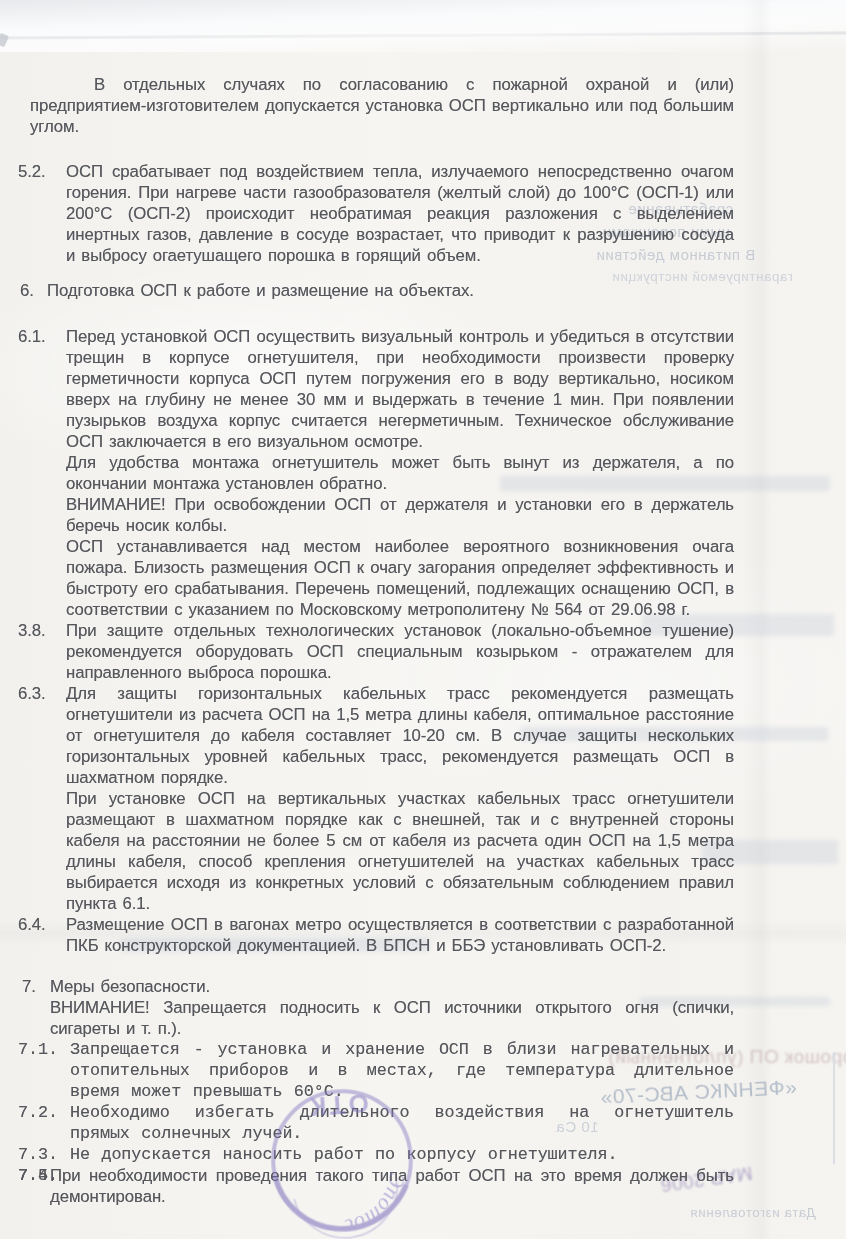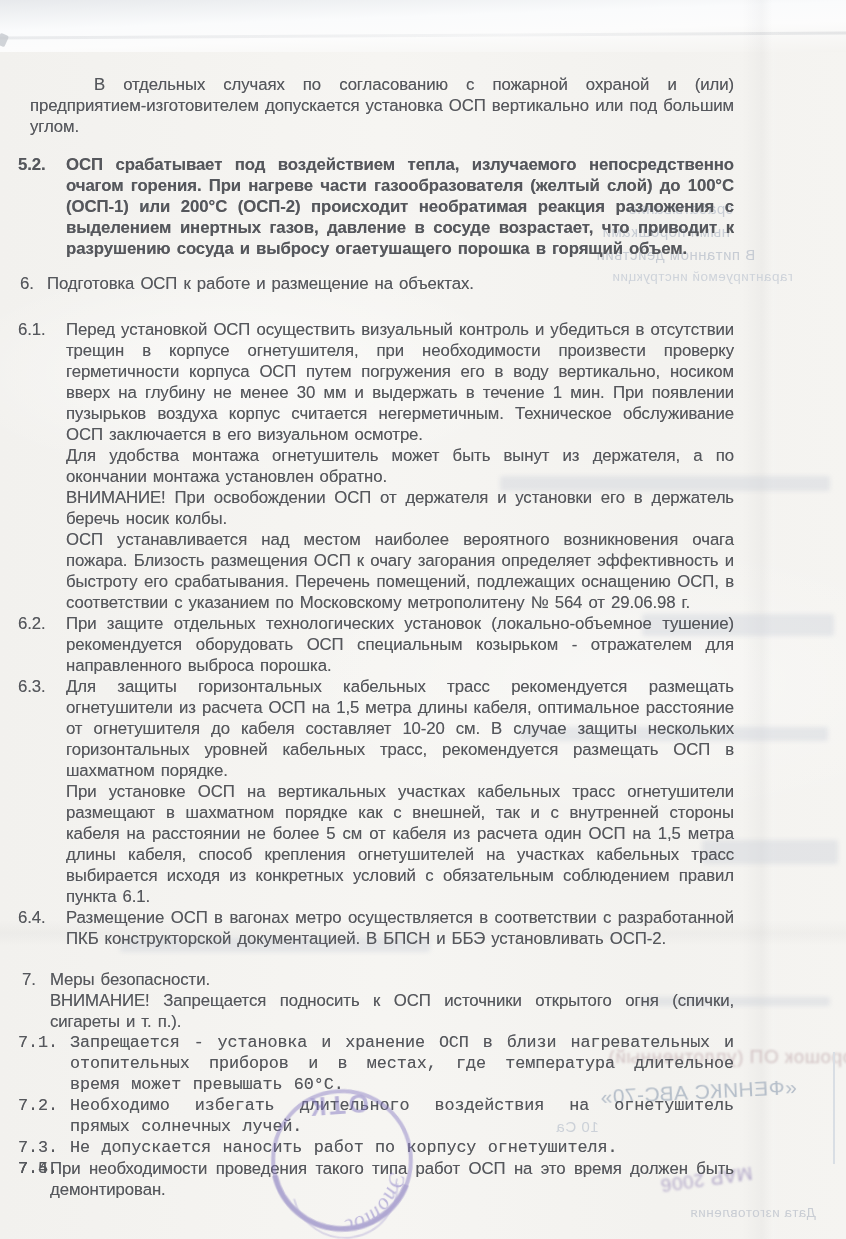--- a/index.html
+++ b/index.html
@@ -47,21 +47,21 @@
   }
   .it{position:relative;margin:0;padding:0 24px 0 66px;text-align:justify;}
   .it .num{position:absolute;left:18px;top:0;}
   .intro{padding-left:30px;text-indent:64px;}
   .hd6{padding-left:47px;} .hd6 .num{left:20px;}
   .hd7{padding-left:50px;} .hd7 .num{left:22px;}
   .sub{padding-left:66px;}
   .sub7{padding-left:50px;}
   .sub70{padding-left:50px;}
   .n70{padding-left:70px;font-family:Liberation Mono, monospace;}
-  .mt8{margin-top:17px;font-weight:bold;} .mt14{margin-top:14px;} .mt25{margin-top:25px;} .mt20{margin-top:20px;}
+  .mt8{margin-top:24px;} .mt14{margin-top:14px;} .mt25{margin-top:25px;} .mt20{margin-top:20px;}
   
   .ghost{
     position:absolute;white-space:nowrap;
     transform:scaleX(-1);
     color:#c7ccd4;filter:blur(0.7px);
     font-size:15px;letter-spacing:0.5px;
   }
   .g-a{top:200px;left:628px;}
   .g-b{top:223px;left:602px;}
   .g-c{top:246px;left:596px;}
@@ -111,21 +111,21 @@
   <div class="ghost-vline"></div>
 
   <div class="doc">
     <p class="it intro"><span>В  отдельных  случаях  по  согласованию с пожарной охраной и (или) предприятием-изготовителем допускается установка ОСП вертикально или под большим углом.</span></p>
     <p class="it mt8"><span class="num">5.2.</span><span>ОСП  срабатывает  под  воздействием  тепла,  излучаемого непосредственно очагом горения.  При  нагреве  части газообразователя (желтый слой) до 100°С (ОСП-1) или 200°С  (ОСП-2)  происходит  необратимая  реакция  разложения  с  выделением инертных  газов, давление в сосуде возрастает, что приводит к разрушению сосуда и выбросу огаетушащего порошка в горящий объем.</span></p>
     <p class="it hd6 mt14"><span class="num">6.</span><span>Подготовка ОСП к работе и размещение на объектах.</span></p>
     <p class="it mt25"><span class="num">6.1.</span><span>Перед  установкой  ОСП  осуществить  визуальный  контроль  и  убедиться  в отсутствии  трещин  в  корпусе  огнетушителя,  при  необходимости  произвести проверку  герметичности  корпуса  ОСП  путем  погружения его  в воду вертикально, носиком  вверх  на  глубину  не менее 30 мм  и  выдержать  в  течение 1 мин.  При появлении  пузырьков  воздуха  корпус  считается  негерметичным.  Техническое обслуживание   ОСП  заключается  в его визуальном осмотре.</span></p>
     <p class="it sub"><span>Для  удобства  монтажа  огнетушитель  может  быть  вынут  из  держателя, а по окончании монтажа установлен обратно.</span></p>
     <p class="it sub"><span>ВНИМАНИЕ!  При  освобождении  ОСП  от  держателя и установки его в держатель беречь носик колбы.</span></p>
     <p class="it sub"><span>ОСП  устанавливается  над  местом  наиболее  вероятного  возникновения очага пожара. Близость размещения ОСП к очагу загорания определяет эффективность и быстроту его срабатывания. Перечень помещений, подлежащих  оснащению  ОСП, в соответствии с указанием по Московскому метрополитену № 564 от 29.06.98 г.</span></p>
-    <p class="it"><span class="num">6.2.</span><span>При  защите  отдельных  технологических  установок (локально-объемное тушение) рекомендуется  оборудовать  ОСП  специальным  козырьком - отражателем  для направленного выброса порошка.</span></p>
+    <p class="it"><span class="num">3.8.</span><span>При  защите  отдельных  технологических  установок (локально-объемное тушение) рекомендуется  оборудовать  ОСП  специальным  козырьком - отражателем  для направленного выброса порошка.</span></p>
     <p class="it"><span class="num">6.3.</span><span>Для  защиты  горизонтальных  кабельных  трасс  рекомендуется  размещать огнетушители  из  расчета  ОСП  на  1,5  метра  длины  кабеля,  оптимальное расстояние  от  огнетушителя  до  кабеля  составляет  10-20 см.  В  случае  защиты нескольких  горизонтальных  уровней  кабельных  трасс, рекомендуется  размещать ОСП в шахматном порядке.</span></p>
     <p class="it sub"><span>При  установке  ОСП  на  вертикальных  участках  кабельных  трасс  огнетушители размещают  в  шахматном  порядке  как  с  внешней,  так  и  с  внутренней  стороны кабеля  на  расстоянии  не  более  5 см  от  кабеля  из  расчета  один  ОСП  на 1,5 метра длины  кабеля,  способ  крепления  огнетушителей  на  участках  кабельных  трасс выбирается  исходя  из  конкретных  условий  с  обязательным  соблюдением  правил пункта 6.1.</span></p>
     <p class="it"><span class="num">6.4.</span><span>Размещение  ОСП   в  вагонах  метро  осуществляется  в  соответствии  с разработанной  ПКБ  конструкторской  документацией.  В  БПСН  и  ББЭ установливать ОСП-2.</span></p>
     <p class="it hd7 mt20"><span class="num">7.</span><span>Меры безопасности.</span></p>
     <p class="it sub7"><span>ВНИМАНИЕ!  Запрещается  подносить  к  ОСП  источники  открытого  огня (спички, сигареты и т. п.).</span></p>
     <p class="it n70"><span class="num">7.1.</span><span>Запрещается - установка  и  хранение ОСП в близи нагревательных и отопительных приборов и в местах, где температура длительное время может превышать 60°С.</span></p>
     <p class="it n70"><span class="num">7.2.</span><span>Необходимо   избегать   длительного   воздействия   на   огнетушитель   прямых солнечных лучей.</span></p>
     <p class="it n70"><span class="num">7.3.</span><span>Не допускается наносить работ по корпусу огнетушителя.</span></p>
     <p class="it n70"><span class="num">7.4.</span></p>
     <p class="it n70"><span class="num">7.5.</span></p>

